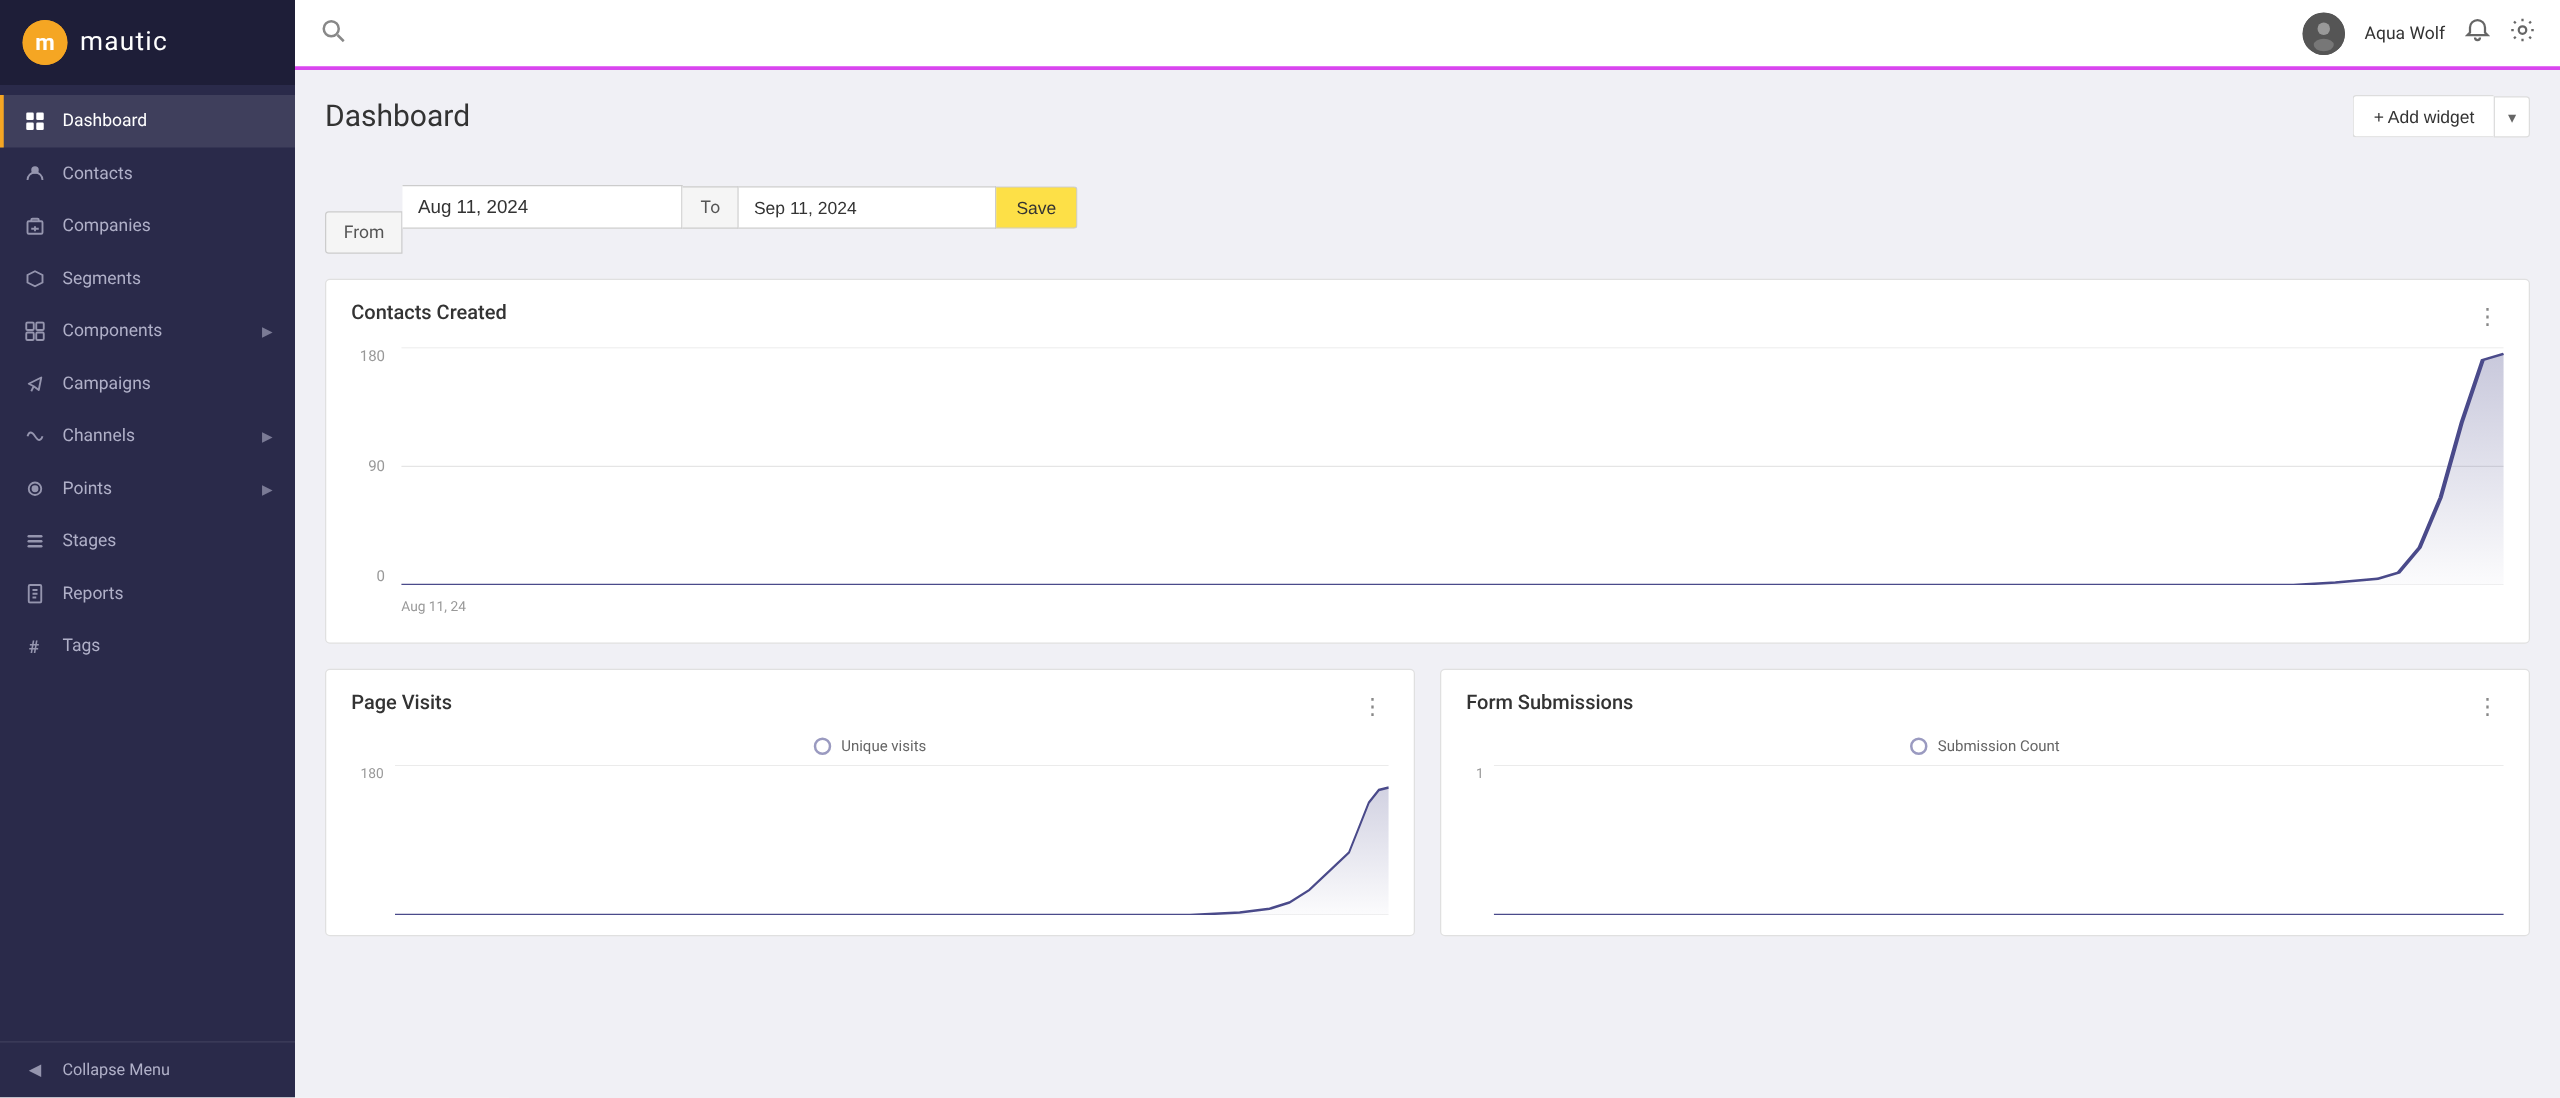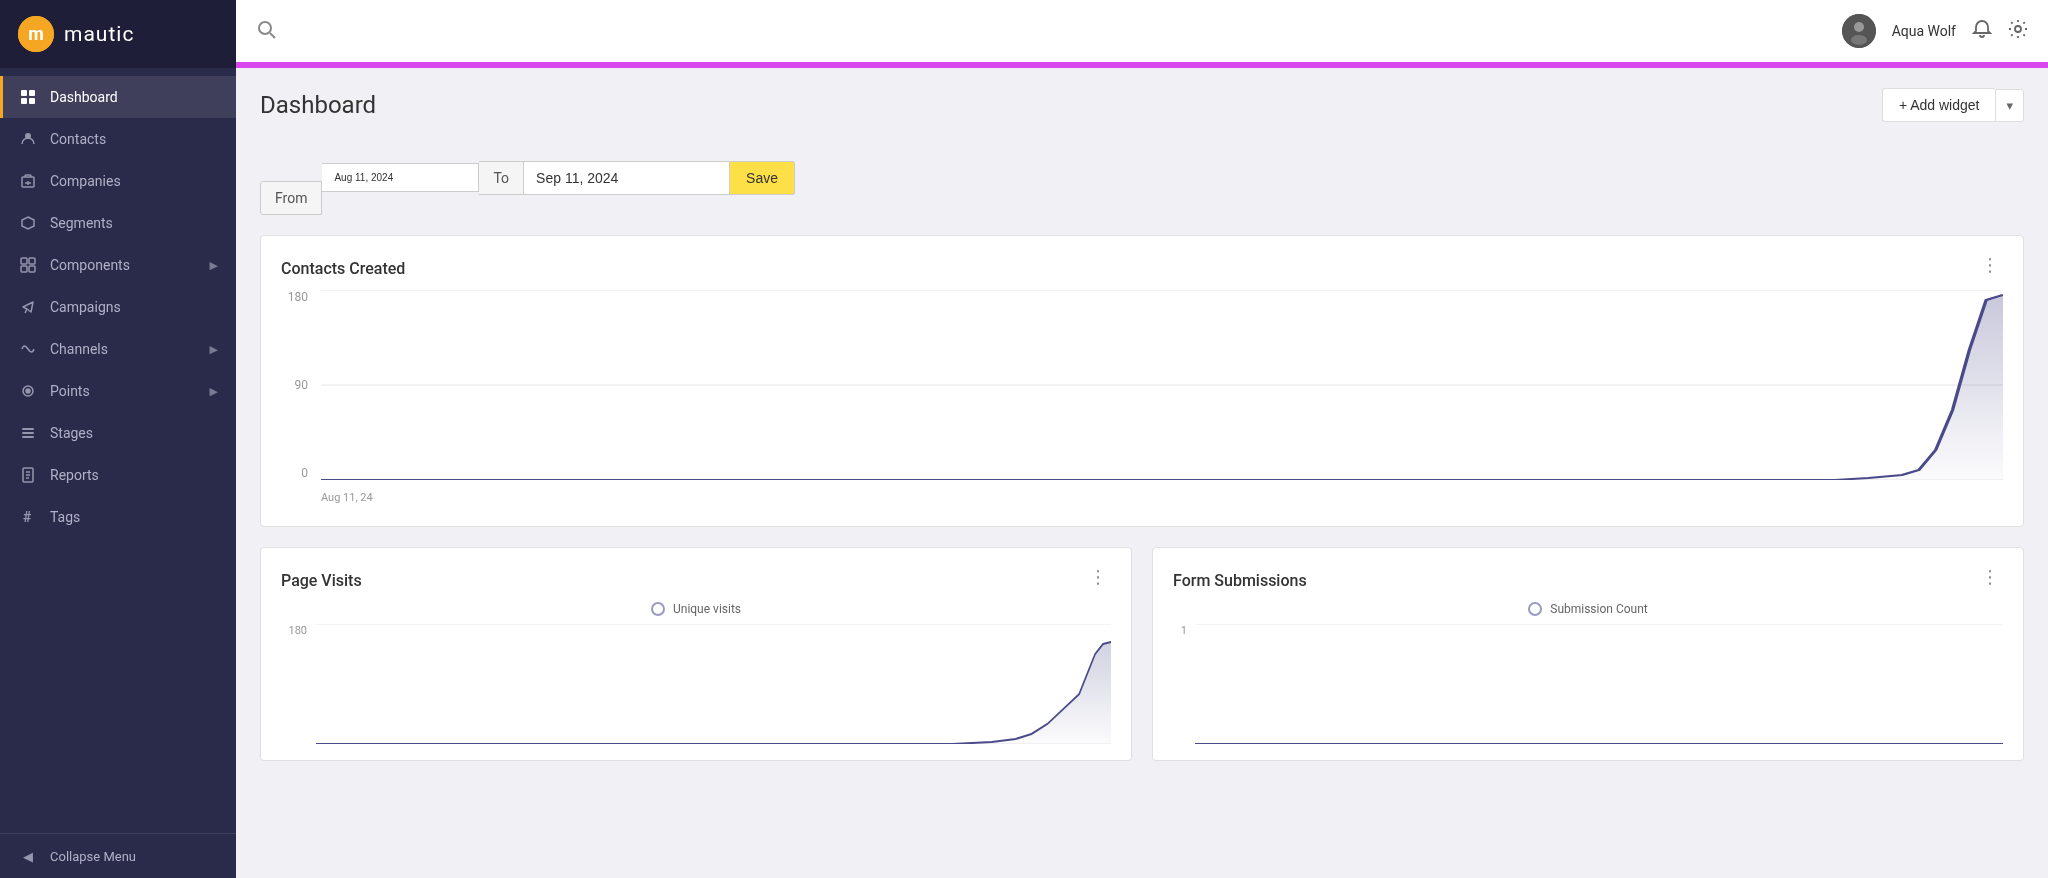--- a/index.html
+++ b/index.html
@@ -87,23 +87,23 @@
       display: flex;
       align-items: center;
     }
     .sidebar-footer .sidebar-icon { font-size: 13px; }
 
     
     #main { flex: 1; display: flex; flex-direction: column; overflow: hidden; }
 
     
     #topbar {
-      height: 68px;
+      height: 56px;
       background: #fff;
-      border-bottom: 6px solid #d946ef;
+      border-bottom: 3px solid #d946ef;
       display: flex;
       align-items: center;
       padding: 0 20px;
       gap: 16px;
       flex-shrink: 0;
     }
     .search-icon-wrap {
       color: #888;
       font-size: 18px;
       cursor: pointer;
@@ -198,21 +198,21 @@
       padding: 8px 14px;
       font-size: 14px;
       color: #555;
       border-radius: 3px 0 0 3px;
       margin-top: 41px;
     }
     .date-input {
       border: 1px solid #ccc;
       border-left: none;
       padding: 8px 12px;
-      font-size: 10px;
+      font-size: 15px;
       color: #333;
       background: white;
       outline: none;
       min-width: 120px;
     }
     .date-label-to {
       background: #f5f5f5;
       border: 1px solid #ccc;
       border-left: none;
       padding: 8px 14px;
@@ -244,21 +244,21 @@
     .widget-card {
       background: #fff;
       border: 1px solid #e0e0e0;
       border-radius: 4px;
       margin-bottom: 20px;
       padding: 16px 20px;
       position: relative;
     }
     .widget-header {
       display: flex;
-      align-items: flex-end;
+      align-items: flex-start;
       justify-content: space-between;
       margin-bottom: 12px;
     }
     .widget-title {
       font-size: 16px;
       color: #333;
       font-weight: 500;
     }
     .widget-menu-btn {
       background: none;

